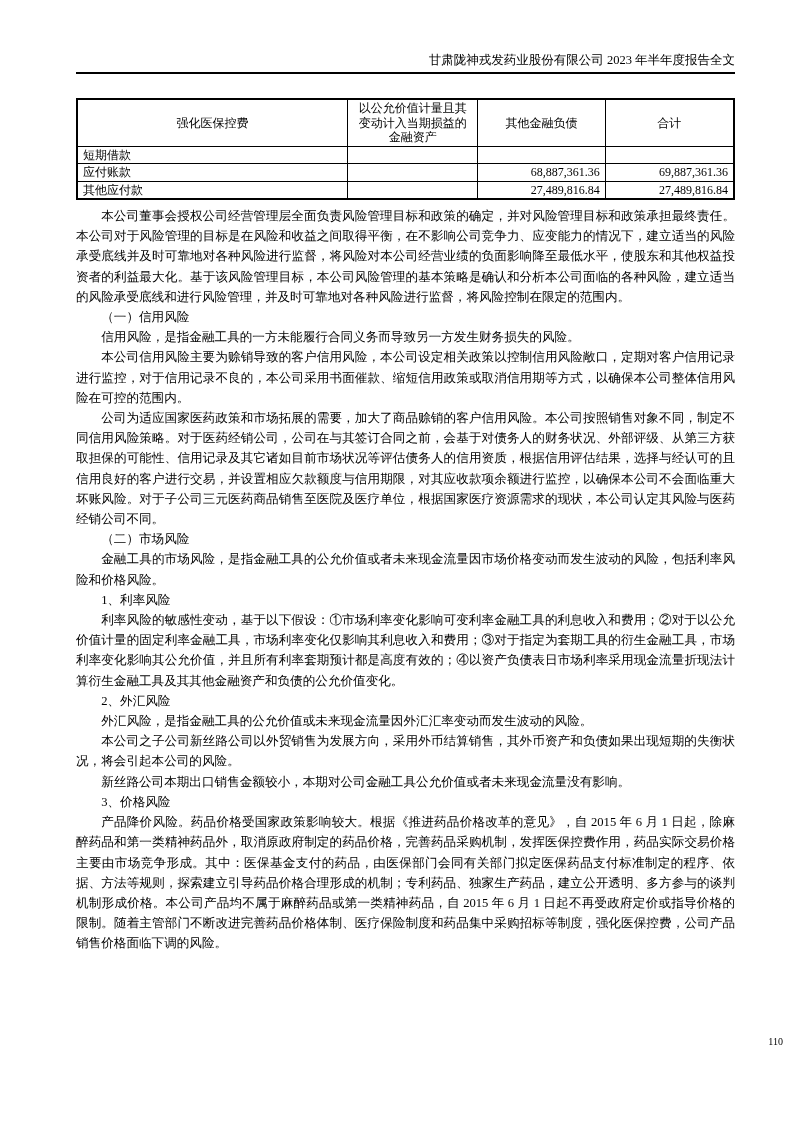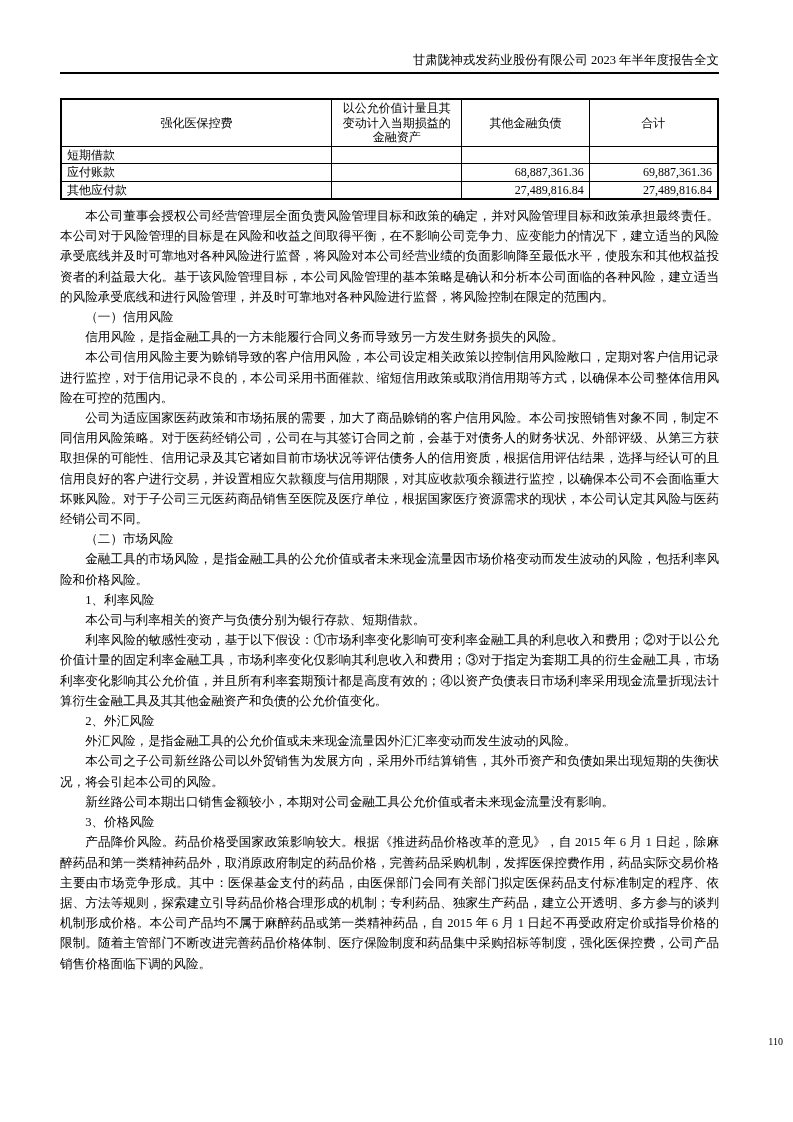--- a/index.html
+++ b/index.html
@@ -7,21 +7,21 @@
   body {
     width: 793px;
     height: 1122px;
     font-family: "Liberation Serif", "DejaVu Serif", serif;
     color: #000;
     position: relative;
     overflow: hidden;
   }
   .page {
     position: absolute;
-    left: 60px;
+    left: 76px;
     top: 0;
     width: 659px;
     height: 1122px;
   }
   .doc-header {
     padding-top: 52px;
     text-align: right;
     font-size: 12.5px;
     line-height: 16px;
     border-bottom: 2px solid #000;
@@ -115,21 +115,20 @@
 
   <div class="content">
       <p>本公司董事会授权公司经营管理层全面负责风险管理目标和政策的确定，并对风险管理目标和政策承担最终责任。本公司对于风险管理的目标是在风险和收益之间取得平衡，在不影响公司竞争力、应变能力的情况下，建立适当的风险承受底线并及时可靠地对各种风险进行监督，将风险对本公司经营业绩的负面影响降至最低水平，使股东和其他权益投资者的利益最大化。基于该风险管理目标，本公司风险管理的基本策略是确认和分析本公司面临的各种风险，建立适当的风险承受底线和进行风险管理，并及时可靠地对各种风险进行监督，将风险控制在限定的范围内。</p>
       <p>（一）信用风险</p>
       <p>信用风险，是指金融工具的一方未能履行合同义务而导致另一方发生财务损失的风险。</p>
       <p>本公司信用风险主要为赊销导致的客户信用风险，本公司设定相关政策以控制信用风险敞口，定期对客户信用记录进行监控，对于信用记录不良的，本公司采用书面催款、缩短信用政策或取消信用期等方式，以确保本公司整体信用风险在可控的范围内。</p>
       <p>公司为适应国家医药政策和市场拓展的需要，加大了商品赊销的客户信用风险。本公司按照销售对象不同，制定不同信用风险策略。对于医药经销公司，公司在与其签订合同之前，会基于对债务人的财务状况、外部评级、从第三方获取担保的可能性、信用记录及其它诸如目前市场状况等评估债务人的信用资质，根据信用评估结果，选择与经认可的且信用良好的客户进行交易，并设置相应欠款额度与信用期限，对其应收款项余额进行监控，以确保本公司不会面临重大坏账风险。对于子公司三元医药商品销售至医院及医疗单位，根据国家医疗资源需求的现状，本公司认定其风险与医药经销公司不同。</p>
       <p>（二）市场风险</p>
       <p>金融工具的市场风险，是指金融工具的公允价值或者未来现金流量因市场价格变动而发生波动的风险，包括利率风险和价格风险。</p>
       <p>1、利率风险</p>
-      <p>本公司与利率相关的资产与负债分别为银行存款、短期借款。</p>
       <p>利率风险的敏感性变动，基于以下假设：①市场利率变化影响可变利率金融工具的利息收入和费用；②对于以公允价值计量的固定利率金融工具，市场利率变化仅影响其利息收入和费用；③对于指定为套期工具的衍生金融工具，市场利率变化影响其公允价值，并且所有利率套期预计都是高度有效的；④以资产负债表日市场利率采用现金流量折现法计算衍生金融工具及其其他金融资产和负债的公允价值变化。</p>
       <p>2、外汇风险</p>
       <p>外汇风险，是指金融工具的公允价值或未来现金流量因外汇汇率变动而发生波动的风险。</p>
       <p>本公司之子公司新丝路公司以外贸销售为发展方向，采用外币结算销售，其外币资产和负债如果出现短期的失衡状况，将会引起本公司的风险。</p>
       <p>新丝路公司本期出口销售金额较小，本期对公司金融工具公允价值或者未来现金流量没有影响。</p>
       <p>3、价格风险</p>
       <p>产品降价风险。药品价格受国家政策影响较大。根据《推进药品价格改革的意见》，自 2015 年 6 月 1 日起，除麻醉药品和第一类精神药品外，取消原政府制定的药品价格，完善药品采购机制，发挥医保控费作用，药品实际交易价格主要由市场竞争形成。其中：医保基金支付的药品，由医保部门会同有关部门拟定医保药品支付标准制定的程序、依据、方法等规则，探索建立引导药品价格合理形成的机制；专利药品、独家生产药品，建立公开透明、多方参与的谈判机制形成价格。本公司产品均不属于麻醉药品或第一类精神药品，自 2015 年 6 月 1 日起不再受政府定价或指导价格的限制。随着主管部门不断改进完善药品价格体制、医疗保险制度和药品集中采购招标等制度，强化医保控费，公司产品销售价格面临下调的风险。</p>
     </div>
 
 </div>

